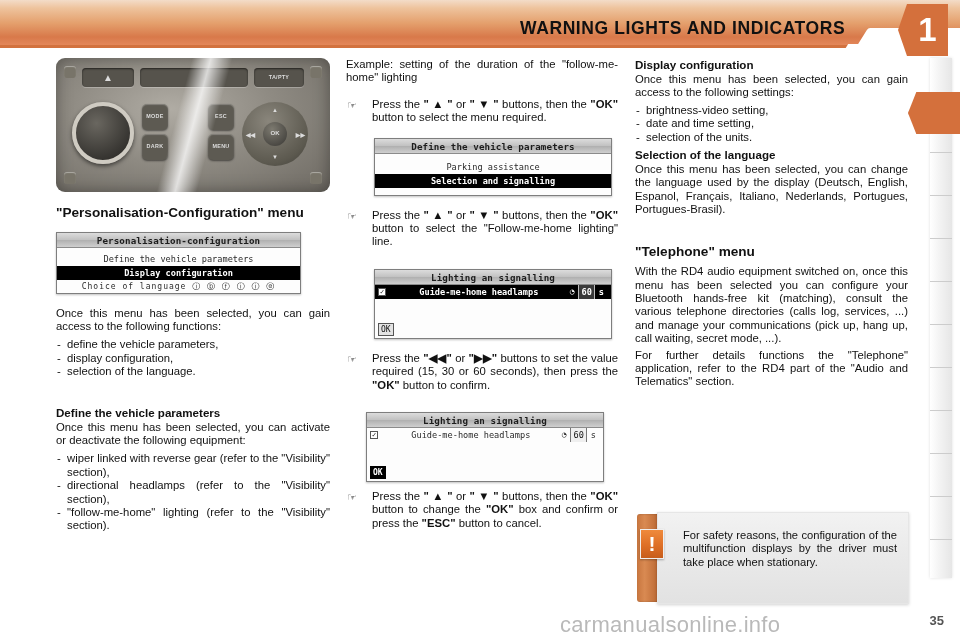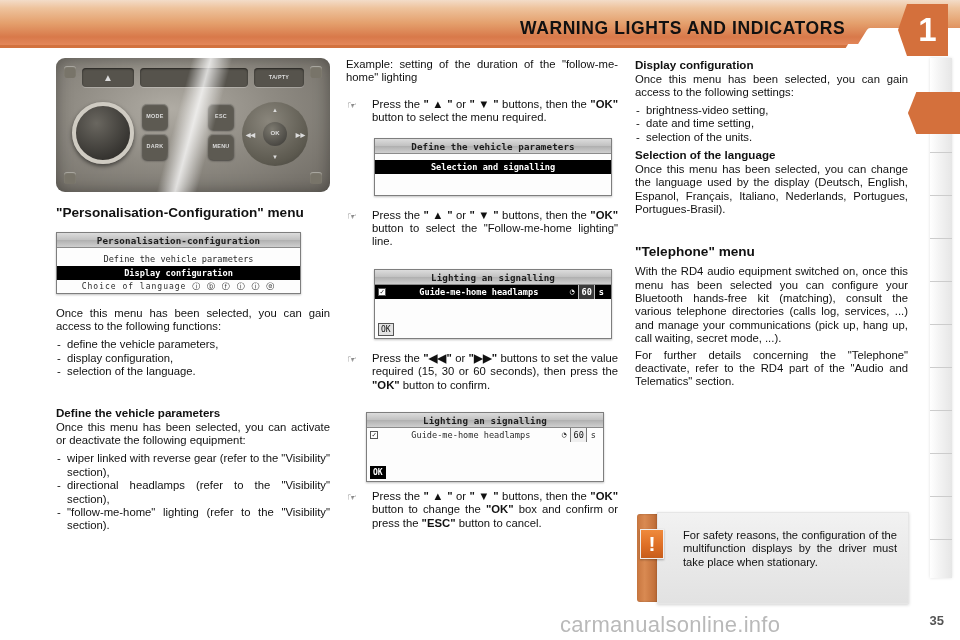--- a/index.html
+++ b/index.html
@@ -301,20 +301,21 @@
     <div class="gap-m"></div>
     <div class="hand-item">
       <span class="hand-icon">☞</span>
       <span>Press the </span><b>" ▲ "</b><span> or </span><b>" ▼ "</b><span> buttons, then the </span><b>"OK"</b><span> button to select the menu required.</span>
     </div>
 
     <div class="gap-m"></div>
     <div class="screen" style="width:238px;height:58px;margin-left:28px">
       <div class="scr-title">Define the vehicle parameters</div>
       <div style="height:6px"></div>
+      <div class="scr-row">Parking assistance</div>
       <div class="scr-row sel">Selection and signalling</div>
     </div>
 
     <div class="gap-m"></div>
     <div class="hand-item">
       <span class="hand-icon">☞</span>
       <span>Press the </span><b>" ▲ "</b><span> or </span><b>" ▼ "</b><span> buttons, then the </span><b>"OK"</b><span> button to select the "Follow-me-home lighting" line.</span>
     </div>
 
     <div class="gap-l"></div>
@@ -369,21 +370,21 @@
 
     <div style="height:4px"></div>
     <div class="h3">Selection of the language</div>
     <p class="body">Once this menu has been selected, you can change the language used by the display (Deutsch, English, Espanol, Français, Italiano, Nederlands, Portugues, Portugues-Brasil).</p>
 
     <div class="gap-xl"></div>
     <div class="h2">"Telephone" menu</div>
     <div style="height:3px"></div>
     <p class="body">With the RD4 audio equipment switched on, once this menu has been selected you can configure your Bluetooth hands-free kit (matching), consult the various telephone directories (calls log, services, ...) and manage your communications (pick up, hang up, call waiting, secret mode, ...).</p>
     <div style="height:3px"></div>
-    <p class="body">For further details concerning the "Telephone" deactivate, refer to the RD4 part of the "Audio and Telematics" section.</p>
+    <p class="body">For further details functions the "Telephone" application, refer to the RD4 part of the "Audio and Telematics" section.</p>
   </div>
 
   <div class="warn-wrap">
     <div class="warn-spine"></div>
     <div class="warn-body"></div>
     <div class="warn-badge">!</div>
     <div class="warn-text">For safety reasons, the configuration of the multifunction displays by the driver must take place when stationary.</div>
   </div>
 
   <div class="watermark">carmanualsonline.info</div>

